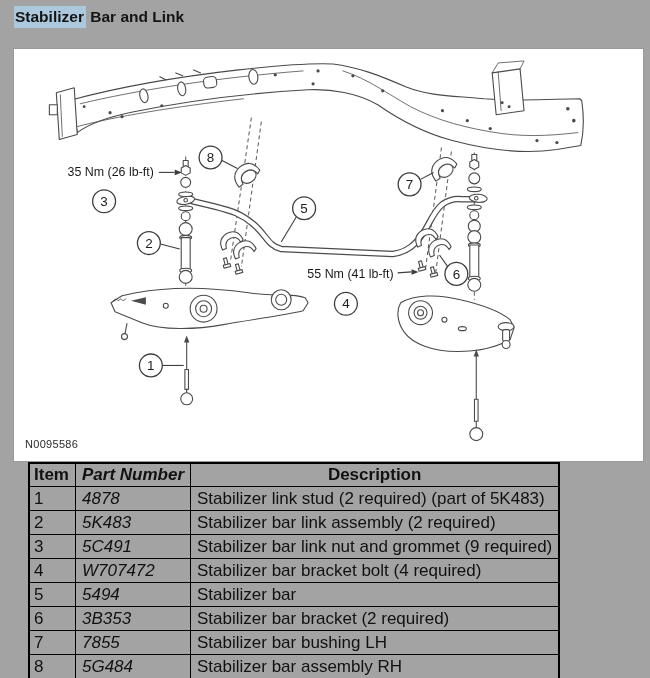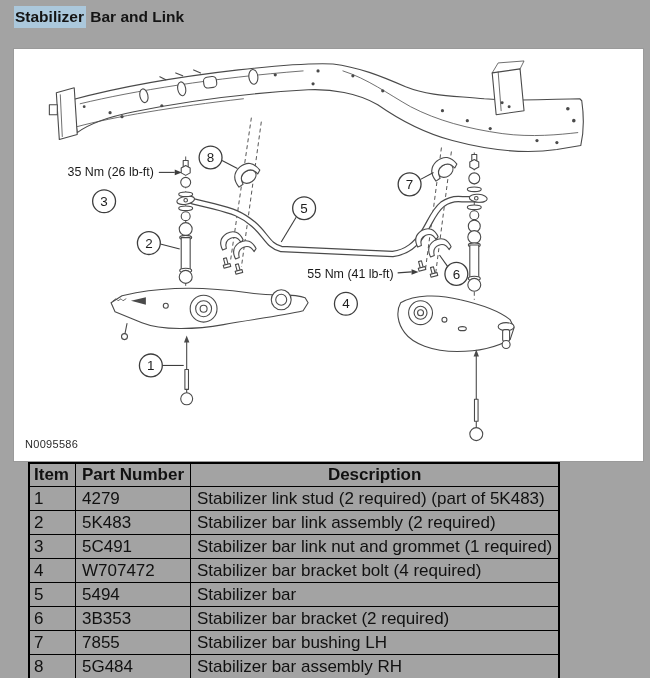--- a/index.html
+++ b/index.html
@@ -19,21 +19,21 @@
   .callout-circle{fill:#fff;stroke:#3d3d3d;stroke-width:1.3;}
   .callout-num{font:13.5px "Liberation Sans",sans-serif;text-anchor:middle;fill:#1e1e1e;}
   .torque-text{font:12.5px "Liberation Sans",sans-serif;text-anchor:end;fill:#1a1a1a;}
   .leader{stroke:#3d3d3d;stroke-width:1.1;fill:none;}
   
   .parts-table{position:absolute;left:28px;top:462px;border-collapse:collapse;border:2px solid #000;font-size:17px;color:#111;table-layout:fixed;}
   .parts-table th,.parts-table td{border:1px solid #000;padding:1px 6px;height:21px;white-space:nowrap;overflow:hidden;}
   .parts-table th{font-weight:bold;text-align:center;height:19px;}
   .parts-table th.c0{text-align:left;padding-left:4px;}
   .parts-table .c0{width:33px;}
-  .parts-table .c1{width:94px;}
+  .parts-table .c1{width:94px;font-style:italic;}
   .parts-table .c2{width:308px;}
   .parts-table td.c0{padding-left:4px;}
 </style>
 </head>
 <body>
 
 <div class="page">
 
   <div class="page-title"><span class="hl">Stabilizer</span><span> Bar and Link</span></div>
 
@@ -274,32 +274,32 @@
     <thead>
       <tr>
           <th class="c0">Item</th>
           <th class="c1">Part Number</th>
           <th class="c2">Description</th>
         </tr>
     </thead>
     <tbody>
         <tr>
           <td class="c0">1</td>
-          <td class="c1">4279</td>
+          <td class="c1">4878</td>
           <td class="c2">Stabilizer link stud (2 required) (part of 5K483)</td>
         </tr>
         <tr>
           <td class="c0">2</td>
           <td class="c1">5K483</td>
           <td class="c2">Stabilizer bar link assembly (2 required)</td>
         </tr>
         <tr>
           <td class="c0">3</td>
           <td class="c1">5C491</td>
-          <td class="c2">Stabilizer bar link nut and grommet (1 required)</td>
+          <td class="c2">Stabilizer bar link nut and grommet (9 required)</td>
         </tr>
         <tr>
           <td class="c0">4</td>
           <td class="c1">W707472</td>
           <td class="c2">Stabilizer bar bracket bolt (4 required)</td>
         </tr>
         <tr>
           <td class="c0">5</td>
           <td class="c1">5494</td>
           <td class="c2">Stabilizer bar</td>

